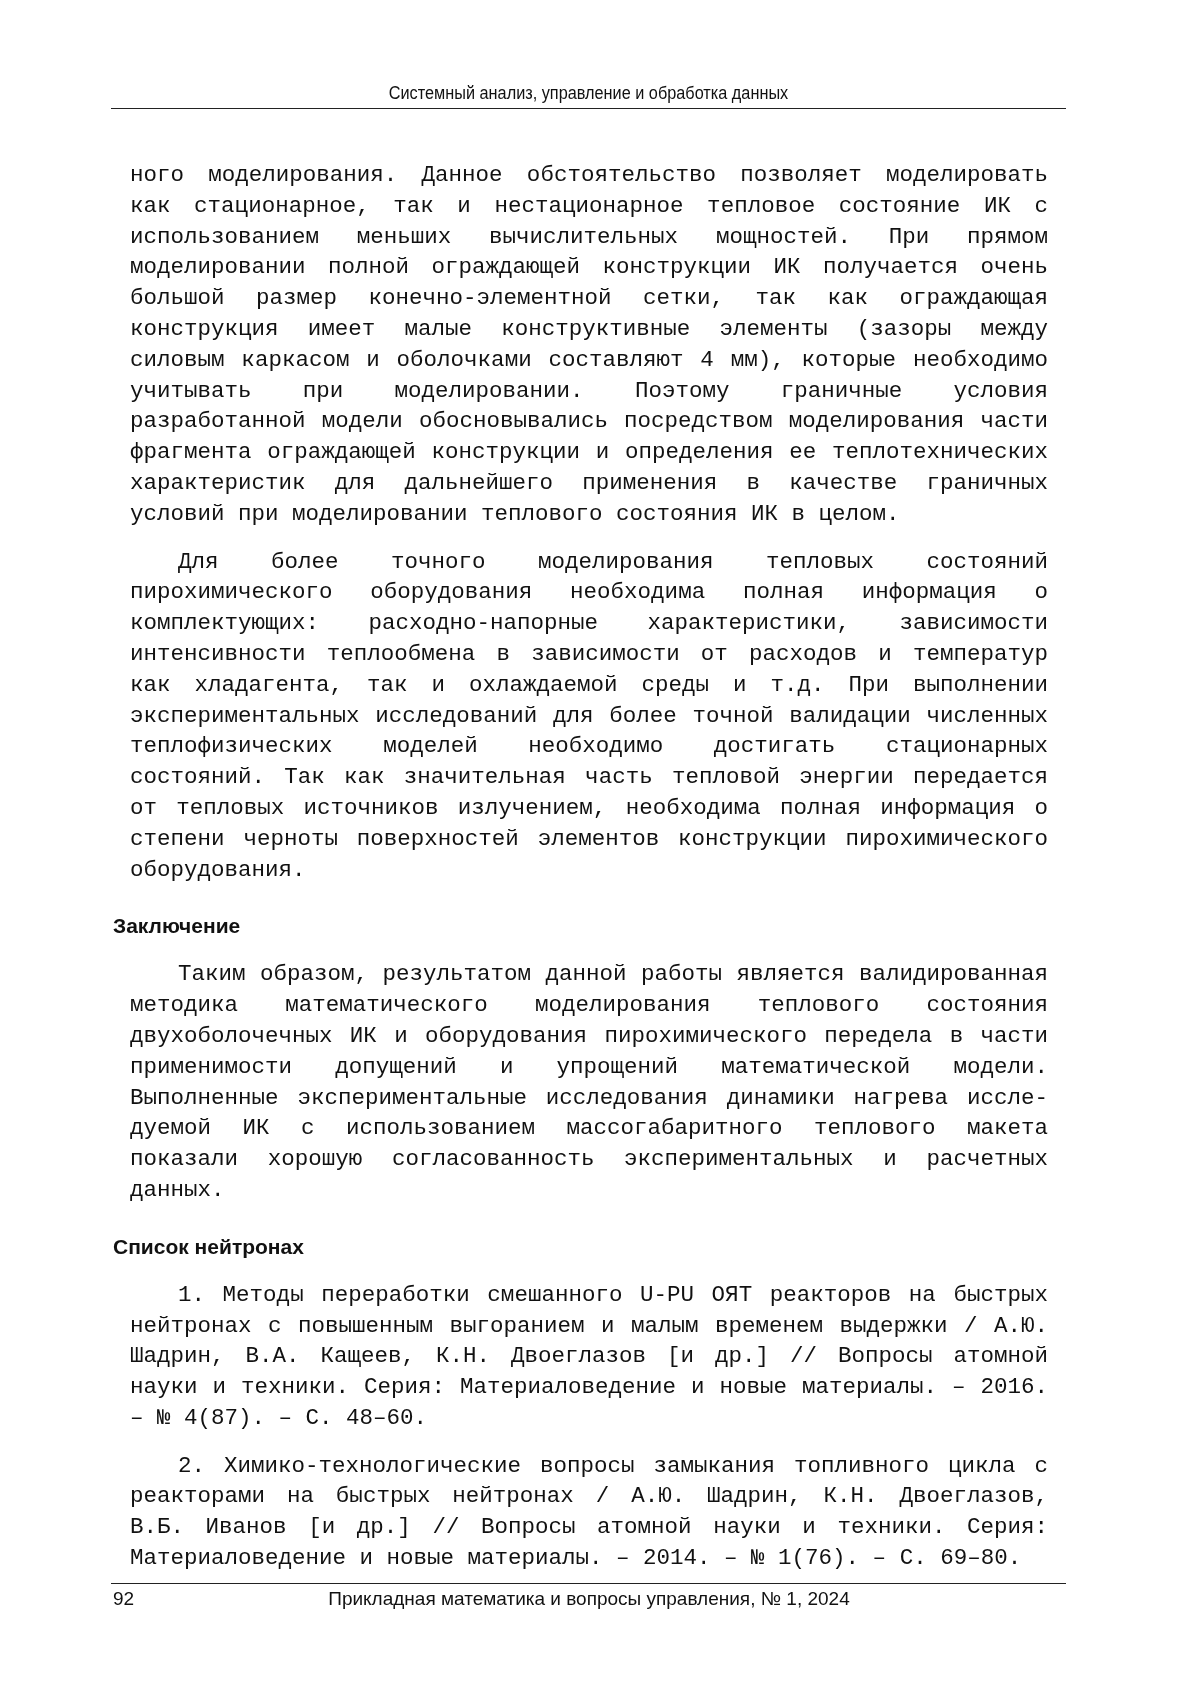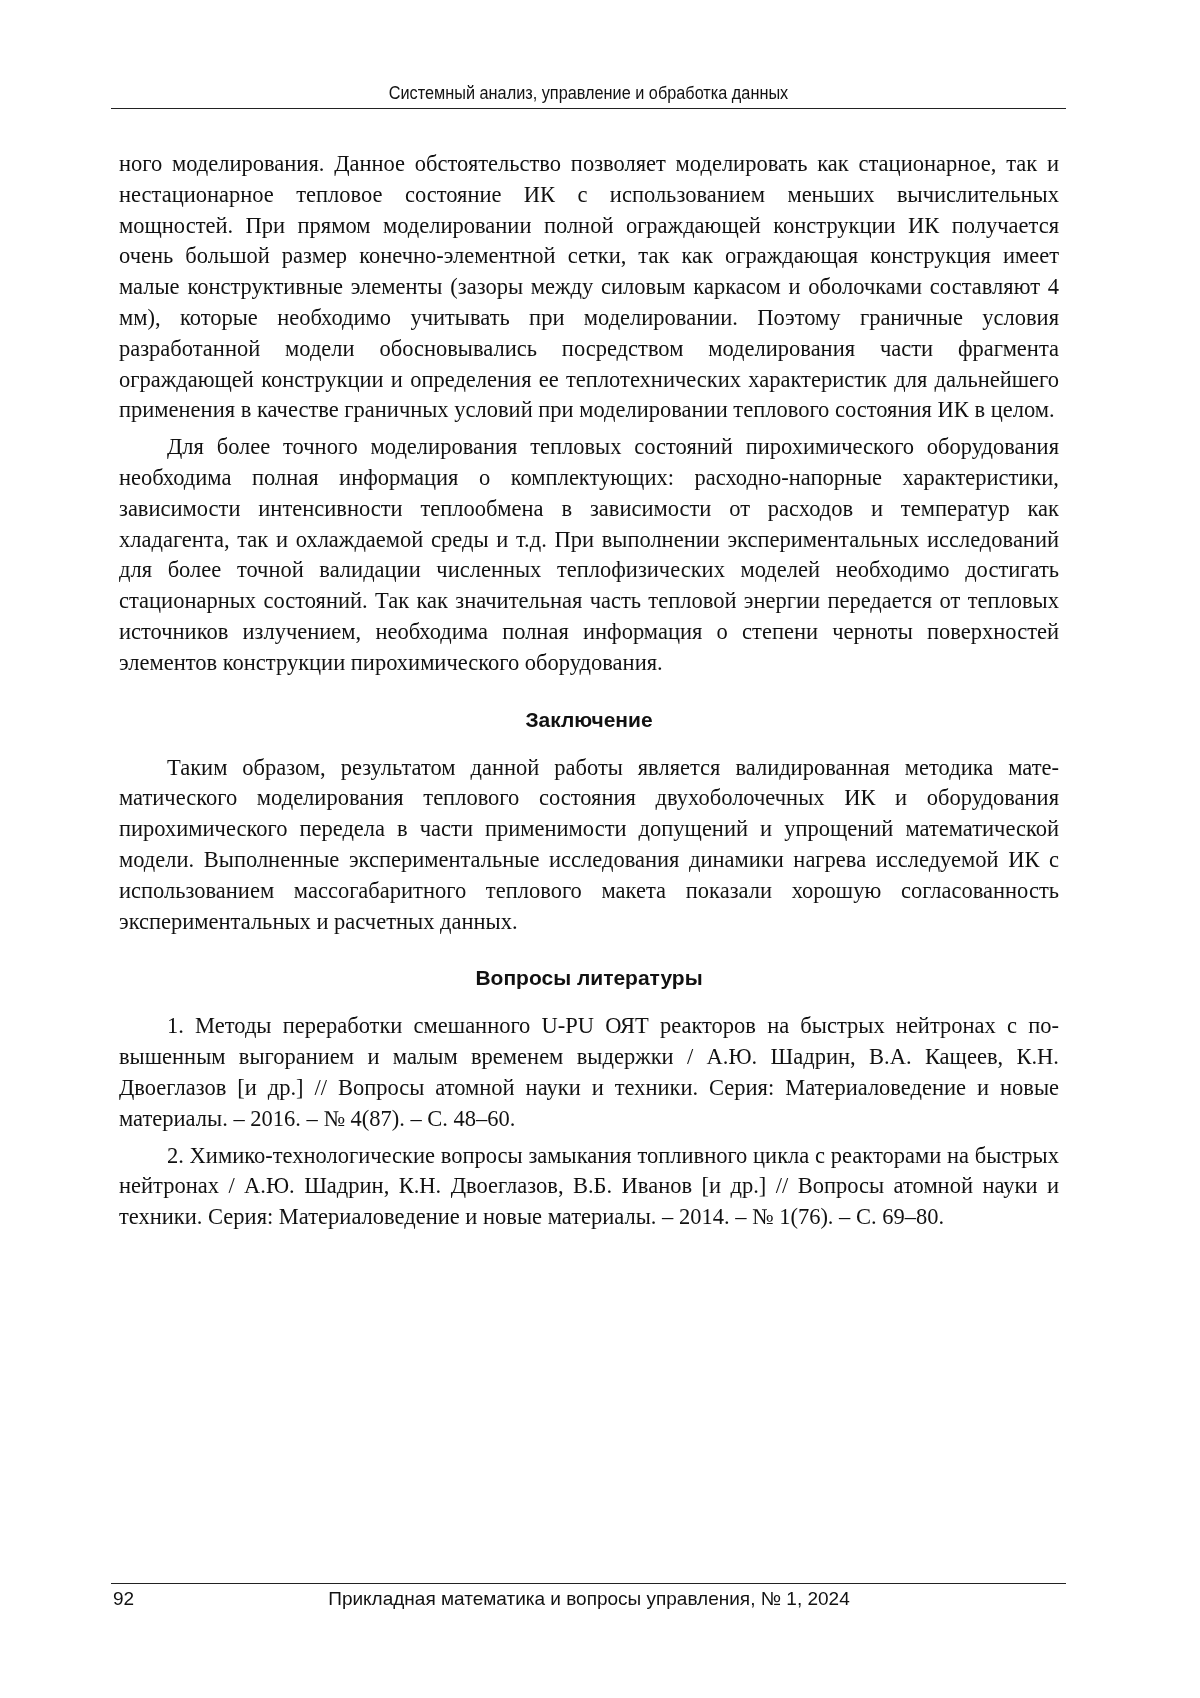--- a/index.html
+++ b/index.html
@@ -9,25 +9,25 @@
     text-align: center; font-family: "Liberation Sans", sans-serif; font-size: 17.5px;
     padding-bottom: 4px; border-bottom: 1.5px solid #222; line-height: 22px;
     transform: scaleX(0.93); transform-origin: center;
   }
   .header-rule { position: absolute; left: 111px; width: 955px; top: 108px; border-top: 1.5px solid #222; }
   .content {
     position: absolute; left: 113px; width: 952px; top: 143px;
     font-family: "Liberation Serif", serif; font-size: 22.5px; line-height: 30.8px;
     text-align: justify; hyphens: manual;
   }
-  .content p { margin: 6px; }
+  .content p { margin: 17px; font-family: Liberation Mono, monospace; }
   .content p.indent { text-indent: 48px; }
   .section-heading {
     font-family: "Liberation Sans", sans-serif; font-weight: bold; font-size: 21px;
-    margin: 28px 0 20px 0; line-height: 26px; text-align: center;
+    margin: 28px 0 20px 0; line-height: 26px; text-align: left;
   }
   .footer-rule { position: absolute; left: 111px; width: 955px; top: 1583px; border-top: 1.5px solid #222; }
   .footer {
     position: absolute; left: 113px; width: 952px; top: 1587px; height: 24px;
     font-family: "Liberation Sans", sans-serif; font-size: 19px; line-height: 24px;
   }
   .page-number { position: absolute; left: 0; top: 0; }
   .journal-name { position: absolute; left: 0; right: 0; top: 0; text-align: center; }
 </style>
 </head>
@@ -36,21 +36,21 @@
 <div class="running-header" style="border-bottom:none;">Системный анализ, управление и обработка данных</div>
 <div class="header-rule"></div>
 
 <div class="content">
   <p>ного моделирования. Данное обстоятельство позволяет моделировать как стационарное, так и нестационарное тепловое состояние ИК с использованием меньших вычислительных мощностей. При прямом моделировании полной ограждающей конструкции ИК получает­ся очень большой размер конечно-элементной сетки, так как ограждающая конструкция имеет малые конструктивные элементы (зазоры между силовым каркасом и оболочками составляют 4 мм), которые необходимо учитывать при моделировании. Поэтому гранич­ные условия разработанной модели обосновывались посредством моделирования части фрагмента ограждающей конструкции и определения ее теплотехнических характеристик для дальнейшего применения в качестве граничных условий при моделировании теплового состояния ИК в целом.</p>
   <p class="indent">Для более точного моделирования тепловых состояний пирохимического оборудова­ния необходима полная информация о комплектующих: расходно-напорные характеристи­ки, зависимости интенсивности теплообмена в зависимости от расходов и температур как хладагента, так и охлаждаемой среды и т.д. При выполнении экспериментальных исследо­ваний для более точной валидации численных теплофизических моделей необходимо дос­тигать стационарных состояний. Так как значительная часть тепловой энергии передается от тепловых источников излучением, необходима полная информация о степени черноты поверхностей элементов конструкции пирохимического оборудования.</p>
 
   <div class="section-heading">Заключение</div>
   <p class="indent">Таким образом, результатом данной работы является валидированная методика мате­матического моделирования теплового состояния двухоболочечных ИК и оборудования пирохимического передела в части применимости допущений и упрощений математиче­ской модели. Выполненные экспериментальные исследования динамики нагрева иссле­дуемой ИК с использованием массогабаритного теплового макета показали хорошую со­гласованность экспериментальных и расчетных данных.</p>
 
-  <div class="section-heading">Вопросы литературы</div>
+  <div class="section-heading">Список нейтронах</div>
   <div>
     <p class="indent">1. Методы переработки смешанного U-PU ОЯТ реакторов на быстрых нейтронах с по­вышенным выгоранием и малым временем выдержки / А.Ю. Шадрин, В.А. Кащеев, К.Н. Двоеглазов [и др.] // Вопросы атомной науки и техники. Серия: Материаловедение и новые материалы. – 2016. – № 4(87). – С. 48–60.</p>
     <p class="indent">2. Химико-технологические вопросы замыкания топливного цикла с реакторами на быстрых нейтронах / А.Ю. Шадрин, К.Н. Двоеглазов, В.Б. Иванов [и др.] // Вопросы атом­ной науки и техники. Серия: Материаловедение и новые материалы. – 2014. – № 1(76). – С. 69–80.</p>
   </div>
 </div>
 
 <div class="footer-rule"></div>
 <div class="footer">
   <span class="page-number">92</span>
   <span class="journal-name">Прикладная математика и вопросы управления, № 1, 2024</span>

